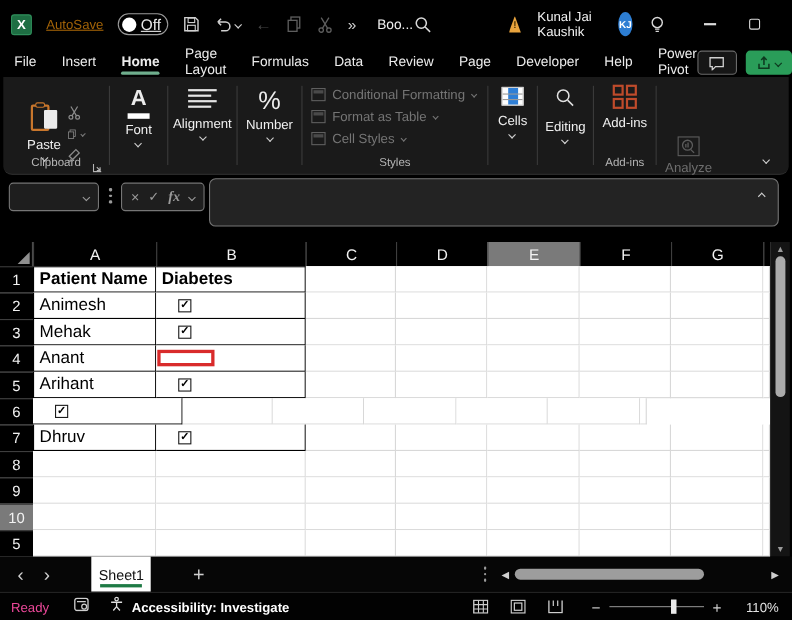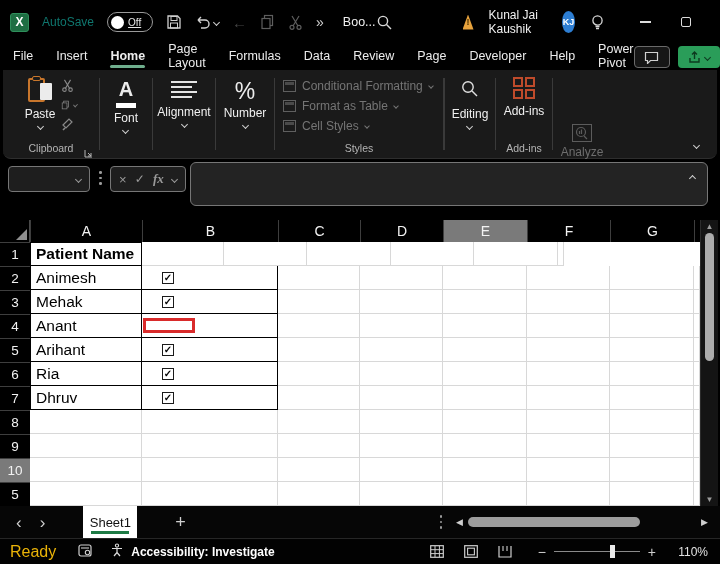--- a/index.html
+++ b/index.html
@@ -8,25 +8,25 @@
   .window { position:absolute; inset:0; background:#000; }
 
   
   .titlebar { position:absolute; left:0; top:0; width:720px; height:44px;
     display:flex; align-items:center; color:#e8e8e8; }
   .tb-left { display:flex; align-items:center; gap:13px; padding-left:10px; }
   .tb-right { display:flex; align-items:center; gap:15px; margin-left:auto; padding-right:14px; }
   .xl-logo { width:19px; height:19px; background:#1e6e43; border-radius:3px;
     display:flex; align-items:center; justify-content:center; color:#fff;
     font-weight:bold; font-size:12px; border:1px solid #2f8f5b;}
-  .autosave-label { font-size:12px; color:#0f766e; }
+  .autosave-label { font-size:12px; color:#a16207;text-decoration:underline; }
   .toggle { width:46px; height:20px; border:1px solid #9a9a9a; border-radius:10px;
     display:flex; align-items:center; }
   .knob { width:13px; height:13px; background:#fff; border-radius:50%; margin-left:3px; }
-  .toggle-state { font-size:10px; color:#e8e8e8; margin-left:4px;text-decoration:underline; }
+  .toggle-state { font-size:14px; color:#e8e8e8; margin-left:4px;text-decoration:underline; }
   .tbicon { display:flex; align-items:center; justify-content:center; }
   .dim { opacity:.45; }
   .chev { width:5px; height:5px; border-right:1.4px solid #cfcfcf; border-bottom:1.4px solid #cfcfcf;
     transform:rotate(45deg); display:inline-block; }
   .chev.up { transform:rotate(225deg); }
   .doc-title { font-size:12.5px; color:#f0f0f0; margin-left:6px; }
   .guillemet { font-size:14px; color:#cfcfcf; }
   .back-arrow { font-size:15px; color:#9a9a9a; }
   .warn { position:relative; width:18px; height:15px; }
   .warn .wtri { position:absolute; inset:0; background:#e8a33d;
@@ -60,21 +60,21 @@
     display:flex; align-items:stretch; }
   .vsep { width:1px; background:#3a3a3a; margin:8px 0; }
   .rgroup { display:flex; flex-direction:column; align-items:center; position:relative; }
   .bigbtn { display:flex; flex-direction:column; align-items:center; justify-content:flex-start;
     padding-top:9px; gap:3px; height:100%; }
   .blabel { font-size:12px; color:#f0f0f0; }
   .blabel.gray { color:#6e6e6e; }
   .glabel { font-size:10.5px; color:#b5b5b5; position:absolute; bottom:4px; left:0; right:0;
     text-align:center; }
   .g-clipboard { width:96px; }
-  .clip-wrap { display:flex; gap:6px; padding-top:6px; }
+  .clip-wrap { display:flex; gap:6px; padding-top:23px; }
   .paste-col { display:flex; flex-direction:column; align-items:center; gap:3px; }
   .paste-ic { position:relative; width:24px; height:28px; }
   .paste-ic .board { position:absolute; left:0; top:2px; width:17px; height:24px;
     border:2px solid #c8762c; border-radius:2px; background:#1a1a1a; }
   .paste-ic .clip { position:absolute; left:4px; top:0; width:9px; height:5px;
     border:1.5px solid #c8762c; border-radius:2px; background:#1a1a1a; }
   .paste-ic .page { position:absolute; right:0; top:7px; width:12px; height:17px;
     background:#ececec; border-radius:1px; }
   .mini-col { display:flex; flex-direction:column; gap:6px; padding-top:3px; align-items:flex-start; }
   .mini { width:16px; height:13px; display:flex; align-items:center; color:#8a8a8a; }
@@ -176,21 +176,21 @@
   .hscroll { width:252px; height:100%; display:flex; align-items:center; margin-right:12px;
     position:relative; }
   .hs-arrow { color:#cfcfcf; font-size:9px; }
   .hs-thumb { position:absolute; left:12px; width:172px; height:10px; background:#9d9d9d;
     border-radius:5px; }
   .hs-right { position:absolute; right:0; }
 
   
   .statusbar { position:absolute; left:0; top:538px; width:720px; height:26px; background:#020202;
     border-top:1px solid #262626; display:flex; align-items:center; color:#d6d6d6; }
-  .sb-ready { font-size:16px; margin-left:10px; color:#eab308; }
+  .sb-ready { font-size:12px; margin-left:10px; color:#ec4899; }
   .sb-macro { margin-left:22px; }
   .sb-acc-ic { margin-left:18px; }
   .sb-acc { font-size:12px; font-weight:bold; color:#fff; margin-left:7px; }
   .sb-right { margin-left:auto; display:flex; align-items:center; gap:0; padding-right:12px; }
   .viewbtn { width:34px; display:flex; justify-content:center; }
   .zoom-out { font-size:14px; color:#cfcfcf; margin-left:16px; }
   .zoomtrack { width:86px; height:1.4px; background:#8a8a8a; margin:0 8px; position:relative; }
   .zoomthumb { position:absolute; left:56px; top:-6px; width:5px; height:13px; background:#eaeaea; }
   .zoom-in { font-size:14px; color:#cfcfcf; }
   .sb-zoom { font-size:12px; color:#e2e2e2; margin-left:16px; width:36px; text-align:right; }
@@ -381,20 +381,27 @@
         <span class="chev gray"></span>
       </div>
       <div class="stylerow">
         <span class="sticon"></span>
         <span class="stlabel">Cell Styles</span>
         <span class="chev gray"></span>
       </div>
       <span class="glabel">Styles</span>
     </div>
     <div class="vsep"></div>
+    <div class="rgroup g-cells">
+      <div class="bigbtn">
+        <span class="cells-ic"></span>
+        <span class="blabel" style="margin-top:4px;">Cells</span>
+        <span class="chev"></span>
+      </div>
+    </div>
     <div class="vsep"></div>
     <div class="rgroup g-editing">
       <div class="bigbtn">
         <span>
           <svg width="19" height="19" viewBox="0 0 19 19">
               <circle cx="8" cy="8" r="5.2" fill="none" stroke="#e0e0e0" stroke-width="1.4"></circle>
               <path d="M12 12 L17 17" stroke="#e0e0e0" stroke-width="1.4"></path>
             </svg>
         </span>
         <span class="blabel" style="margin-top:2px;">Editing</span>
@@ -463,20 +470,23 @@
         <div class="chead activehead" style="width: 84px;">E</div>
         <div class="chead" style="width: 83px;">F</div>
         <div class="chead" style="width: 84px;">G</div>
         <div class="chead" style="width: 6px;"></div>
       </div>
       <div class="grow">
         <div class="rhead">1</div>
         <div class="cell tb tbl tbt" style="width: 112px;">
           <span class="ctext b">Patient Name</span>
         </div>
+        <div class="cell tb tbt" style="width: 136px;">
+          <span class="ctext b">Diabetes</span>
+        </div>
         <div class="cell" style="width: 82px;"></div>
         <div class="cell" style="width: 83px;"></div>
         <div class="cell" style="width: 84px;"></div>
         <div class="cell" style="width: 83px;"></div>
         <div class="cell" style="width: 84px;"></div>
         <div class="cell" style="width: 6px;"></div>
       </div>
       <div class="grow">
         <div class="rhead">2</div>
         <div class="cell tb tbl" style="width: 112px;">
@@ -532,23 +542,20 @@
         </div>
         <div class="cell" style="width: 82px;"></div>
         <div class="cell" style="width: 83px;"></div>
         <div class="cell" style="width: 84px;"></div>
         <div class="cell" style="width: 83px;"></div>
         <div class="cell" style="width: 84px;"></div>
         <div class="cell" style="width: 6px;"></div>
       </div>
       <div class="grow">
         <div class="rhead">6</div>
-        <div class="cell tb tbl" style="width: 112px;">
-          <span class="ctext">Ria</span>
-        </div>
         <div class="cell tb" style="width: 136px;">
           <span class="cb">✓</span>
         </div>
         <div class="cell" style="width: 82px;"></div>
         <div class="cell" style="width: 83px;"></div>
         <div class="cell" style="width: 84px;"></div>
         <div class="cell" style="width: 83px;"></div>
         <div class="cell" style="width: 84px;"></div>
         <div class="cell" style="width: 6px;"></div>
       </div>

